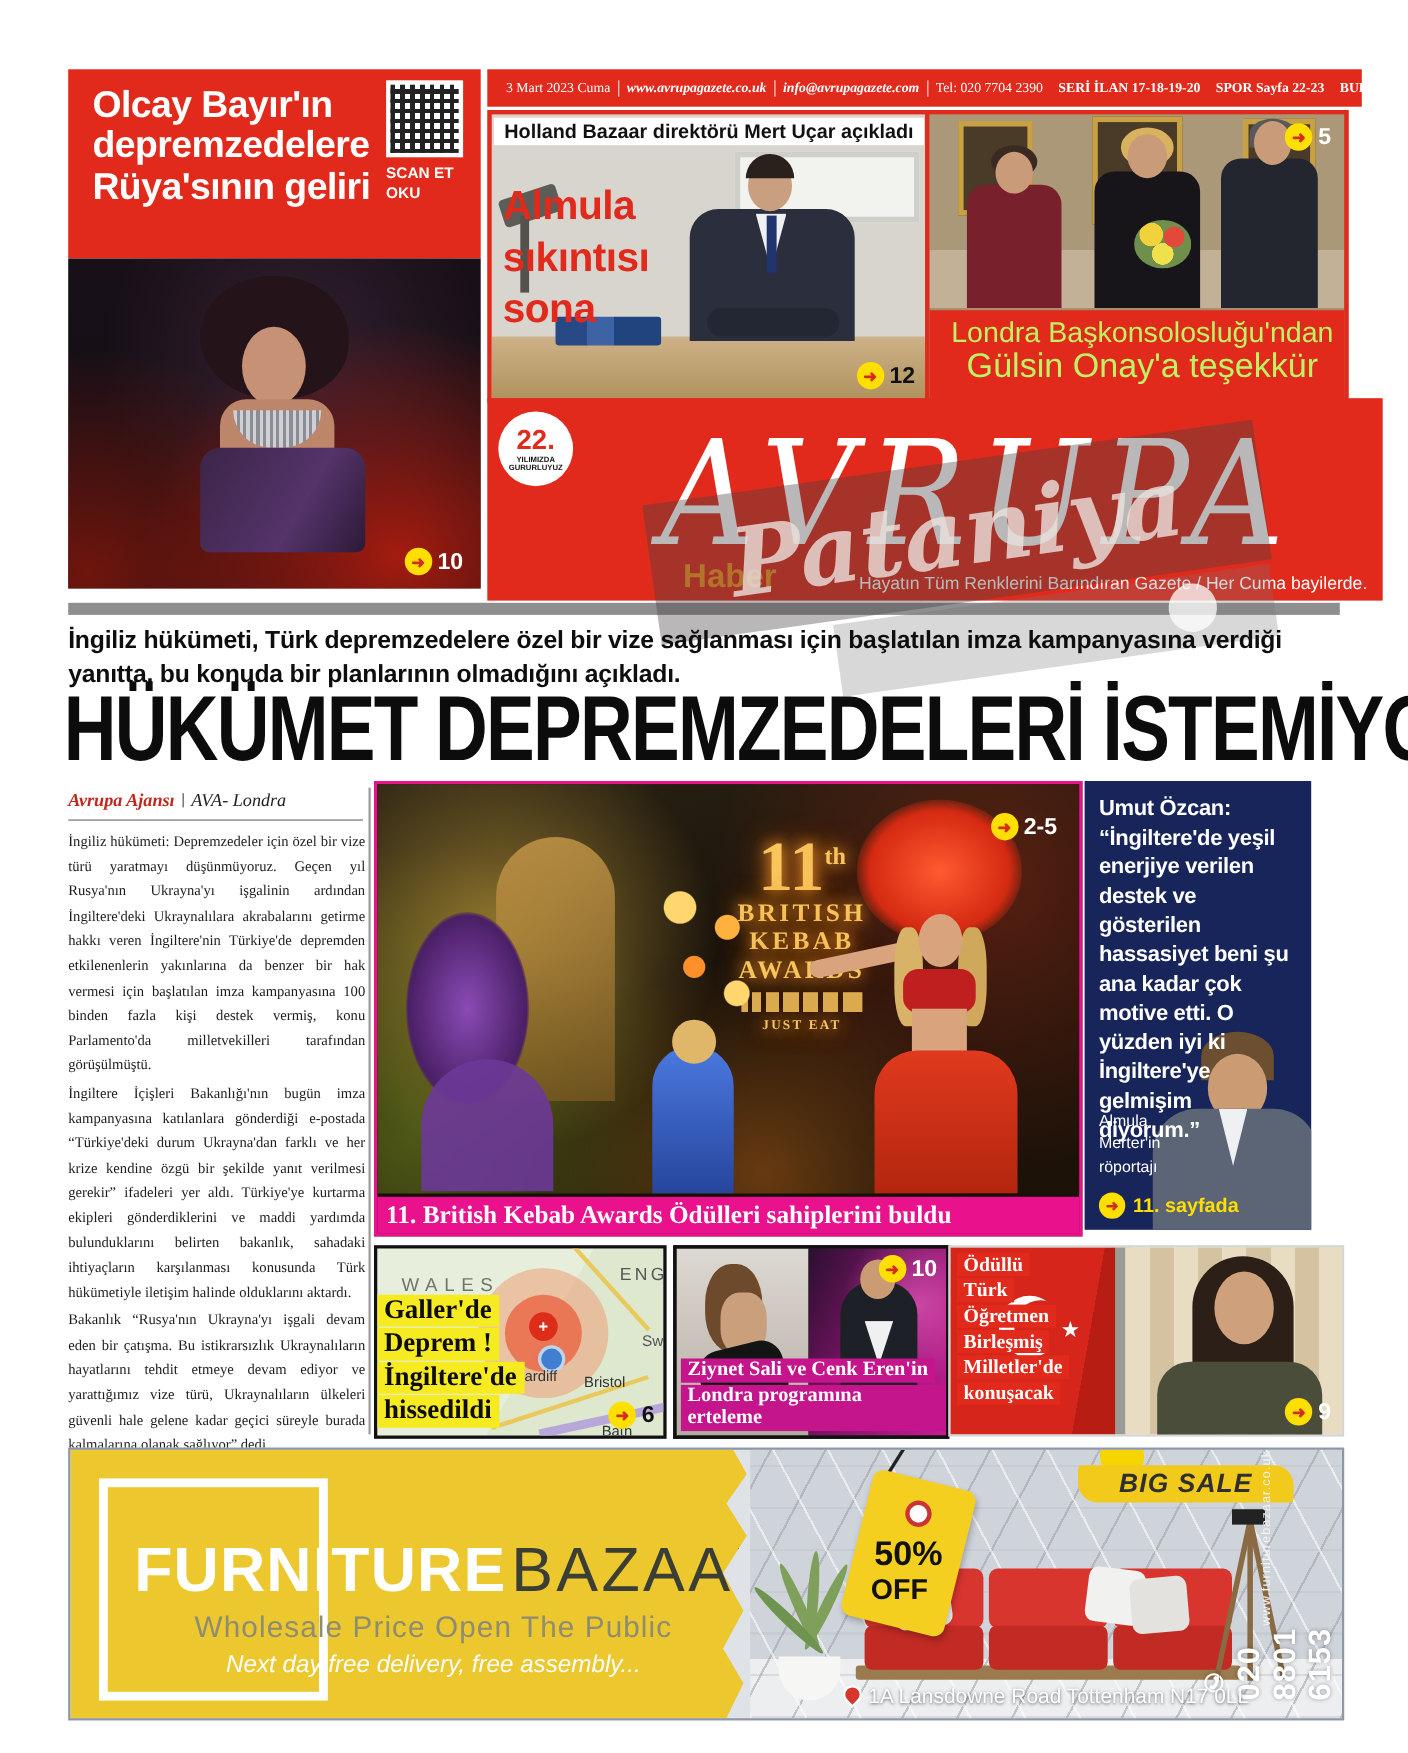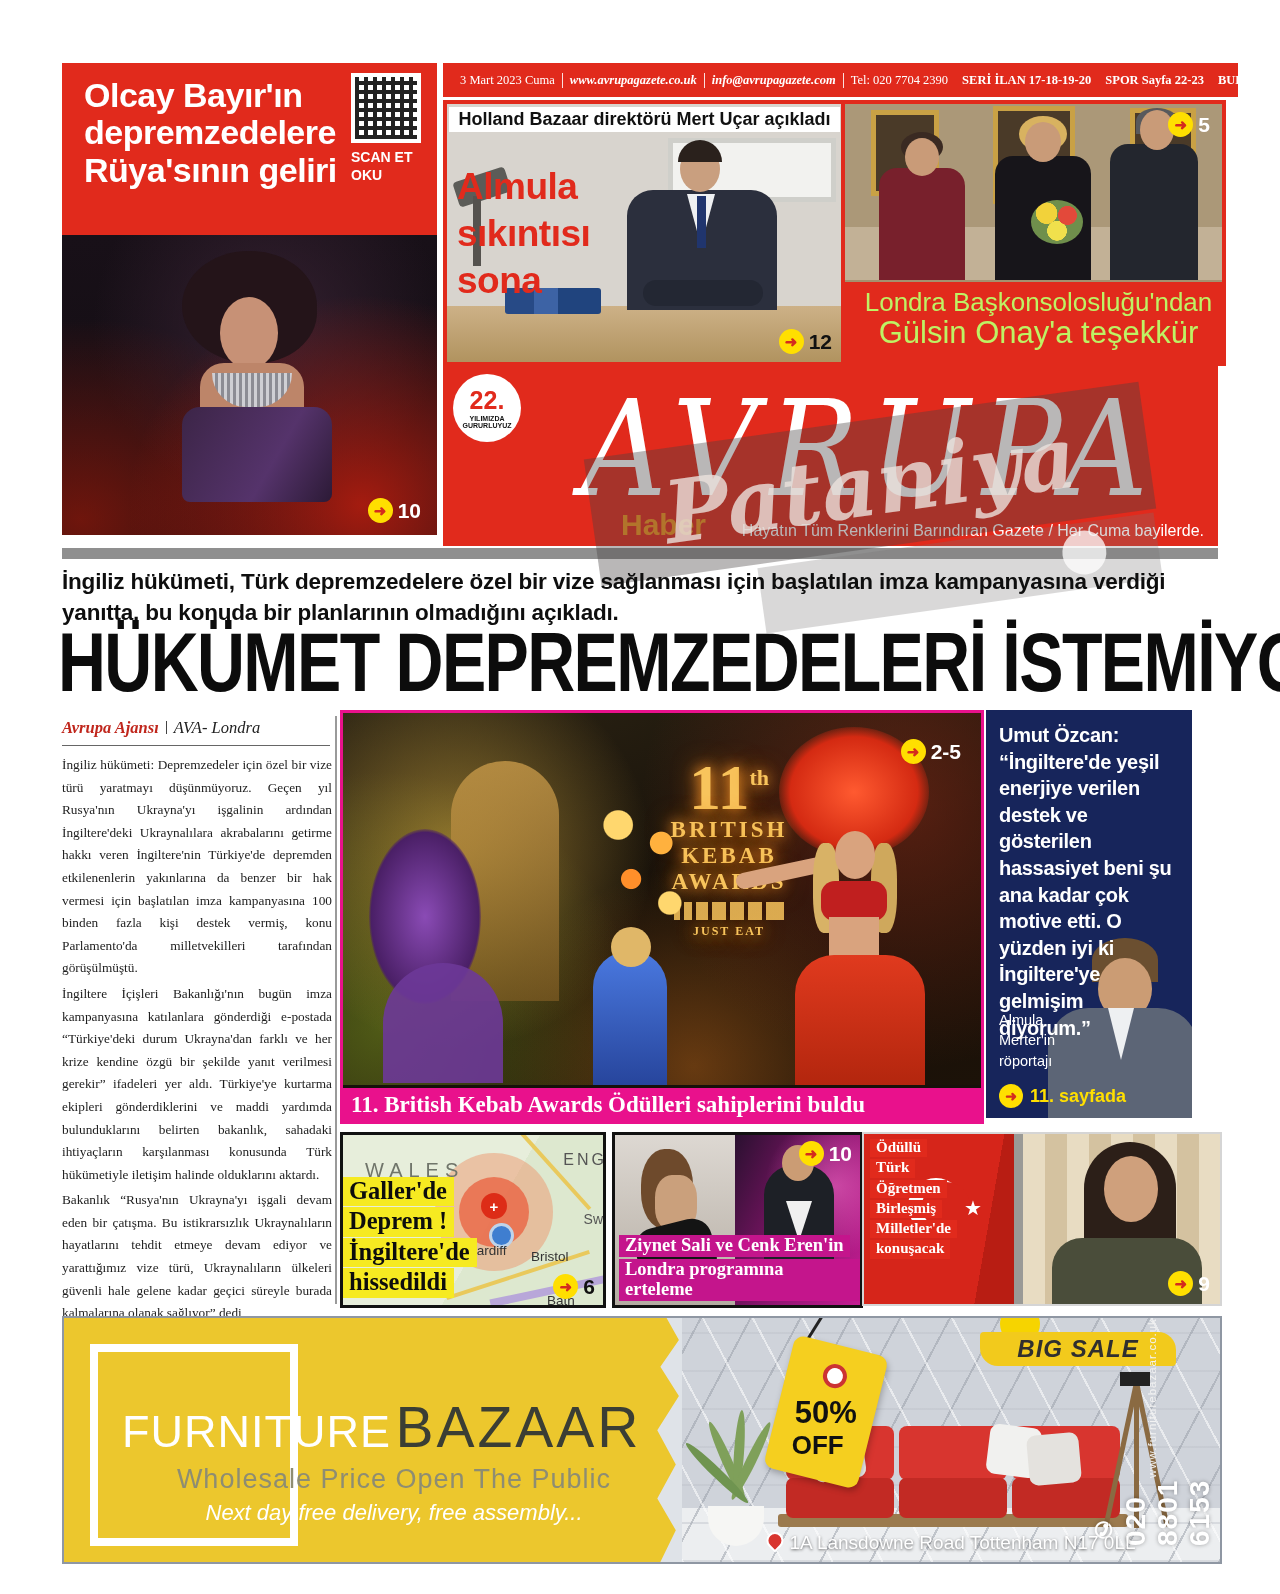--- a/index.html
+++ b/index.html
@@ -102,21 +102,21 @@
   .gu-hair3{position:absolute;right:44px;bottom:146px;width:42px;height:26px;border-radius:50% 50% 0 0;background:#58595c;}
   .gu-bouquet{position:absolute;left:186px;bottom:36px;width:52px;height:44px;border-radius:50%;
      background:radial-gradient(circle at 30% 30%,#f2d23a 0 22%,transparent 23%),
                 radial-gradient(circle at 70% 35%,#e3493a 0 20%,transparent 21%),
                 radial-gradient(circle at 50% 70%,#f0e04c 0 24%,transparent 25%),#6f8f4c;}
   .gu-band{position:absolute;left:0;right:0;bottom:0;height:74px;background:var(--red);
            color:#bef264;font-weight:normal;text-align:center;padding:6px 0 0 10px;line-height:1.08;}
   .gu-band .l1{font-size:26px;} .gu-band .l2{font-size:31px;}
 
   
-  .masthead{left:443px;top:362px;width:775px;height:184px;background:var(--red);overflow:hidden;}
+  .masthead{left:443px;top:362px;width:775px;height:184px;background:var(--red);overflow:hidden;padding-left:39px;}
   .badge{position:absolute;left:10px;top:12px;width:68px;height:68px;border-radius:50%;background:#fff;
          display:flex;flex-direction:column;align-items:center;justify-content:center;line-height:1;}
   .badge .n{color:var(--red);font-weight:bold;font-size:25px;margin-bottom:2px;}
   .badge .s{color:#111;font-weight:bold;font-size:7px;}
   .mast-title{position:absolute;left:84px;right:4px;top:-6px;height:165px;display:flex;align-items:center;
       justify-content:center;font-family:"DejaVu Serif",serif;font-style:italic;color:#fff;
       font-size:118px;letter-spacing:12px;transform:scaleY(1.12);transform-origin:center top;}
   .haber{position:absolute;left:178px;top:146px;color:#f4941e;font-weight:bold;font-size:30px;}
   .tagline{position:absolute;right:14px;bottom:6px;color:#fff;font-size:16px;}
   .graystrip{left:62px;top:548px;width:1156px;height:11px;background:#8f8f8f;}
@@ -219,21 +219,21 @@
   .w-road2{position:absolute;right:10px;bottom:28px;width:150px;height:4px;background:#e9c95c;transform:rotate(-18deg);}
   .w-motor{position:absolute;right:-6px;bottom:10px;width:120px;height:8px;background:#b8a7d9;transform:rotate(-12deg);}
   .w-ring1{position:absolute;left:92px;top:18px;width:118px;height:118px;border-radius:50%;
       background:rgba(238,150,110,.5);}
   .w-ring2{position:absolute;left:116px;top:42px;width:70px;height:70px;border-radius:50%;
       background:rgba(233,95,62,.75);}
   .w-epi{position:absolute;left:138px;top:58px;width:26px;height:26px;border-radius:50%;background:#dd2c17;
       color:#fff;display:flex;align-items:center;justify-content:center;font-weight:bold;font-size:15px;}
   .w-dot{position:absolute;left:146px;top:88px;width:19px;height:19px;border-radius:50%;background:#3f7ed0;
       border:3px solid #bfd4ea;}
-  .w-wales{position:absolute;left:22px;top:24px;color:#70756a;font-size:20px;letter-spacing:6px;}
+  .w-wales{position:absolute;left:22px;top:24px;color:#70756a;font-size:17px;letter-spacing:6px;}
   .w-city{position:absolute;color:#333;font-size:13.5px;}
   .w-cardiff{left:124px;top:108px;} .w-bristol{left:188px;top:114px;}
   .w-bath{left:204px;top:158px;} .w-eng{right:-4px;top:16px;font-size:16px;color:#555;letter-spacing:3px;}
   .w-sw{right:0px;top:76px;font-size:14px;color:#555;}
   .w-ea{left:86px;top:74px;font-size:11px;color:#666;}
   .w-title{position:absolute;left:0px;top:42px;line-height:1.08;}
   .w-title span{display:table;background:var(--mapyel);color:#0d0d0d;font-family:"Liberation Serif",serif;
       font-weight:bold;font-size:24.5px;padding:1px 7px 2px 6px;margin-bottom:1px;}
 
   
@@ -262,29 +262,29 @@
   .t-cres2{position:absolute;left:58px;top:48px;width:48px;height:48px;border-radius:50%;background:#d6251a;}
   .t-star{position:absolute;left:100px;top:62px;color:#fff;font-size:20px;}
   .t-pole{position:absolute;left:150px;top:0;width:9px;height:100%;background:#9a9a96;}
   .t-curtain{position:absolute;left:159px;top:0;right:0;height:100%;
       background:repeating-linear-gradient(90deg,#e8dcc2 0 22px,#d4c2a0 22px 44px);}
   .t-whair{position:absolute;right:44px;top:8px;width:92px;height:150px;border-radius:46px 46px 0 0;background:#2c1f18;}
   .t-wface{position:absolute;right:62px;top:22px;width:54px;height:66px;border-radius:50%;background:#cfa07c;}
   .t-wtop{position:absolute;right:18px;bottom:-4px;width:150px;height:70px;border-radius:30px 30px 0 0;background:#4a4d3a;}
   .t-title{position:absolute;left:6px;top:5px;line-height:1.02;}
   .t-title span{display:table;background:var(--red);color:#fff;font-family:"Liberation Serif",serif;
-      font-weight:bold;font-size:15px;padding:1px 6px 2px;margin-bottom:2px;}
+      font-weight:bold;font-size:18px;padding:1px 6px 2px;margin-bottom:2px;}
 
   
   .ad{left:62px;top:1316px;width:1156px;height:244px;border:2px solid #8f97a3;background:#dfe3e8;overflow:hidden;}
   .ad-yellow{position:absolute;left:0;top:0;width:618px;height:100%;background:var(--adyel);
       clip-path:polygon(0 0,97.5% 0,99.5% 9%,96.5% 20%,99.5% 32%,96% 46%,99% 60%,96% 74%,99% 87%,96.5% 100%,0 100%);}
   .ad-square{position:absolute;left:26px;top:26px;width:192px;height:186px;border:8px solid #fff;}
   .ad-brand{position:absolute;left:58px;top:76px;white-space:nowrap;}
-  .ad-brand .b1{color:#fff;font-weight:normal;font-size:45px;letter-spacing:1px;}
+  .ad-brand .b1{color:#fff;font-weight:bold;font-size:57px;letter-spacing:1px;}
   .ad-brand .b2{color:#3b3e34;font-weight:normal;font-size:57px;letter-spacing:3px;}
   .ad-tag1{position:absolute;left:70px;top:146px;width:520px;text-align:center;color:#8e8d72;
       font-size:27px;letter-spacing:1px;}
   .ad-tag2{position:absolute;left:70px;top:182px;width:520px;text-align:center;color:#fff;
       font-style:italic;font-size:22px;}
   .ad-photo{position:absolute;left:618px;top:0;right:0;height:100%;overflow:hidden;
       background:
        repeating-linear-gradient(62deg, rgba(255,255,255,.55) 0 2px, transparent 2px 44px),
        repeating-linear-gradient(-62deg, rgba(150,156,166,.5) 0 2px, transparent 2px 44px),
        repeating-linear-gradient(0deg, rgba(190,194,202,.45) 0 2px, transparent 2px 38px),

